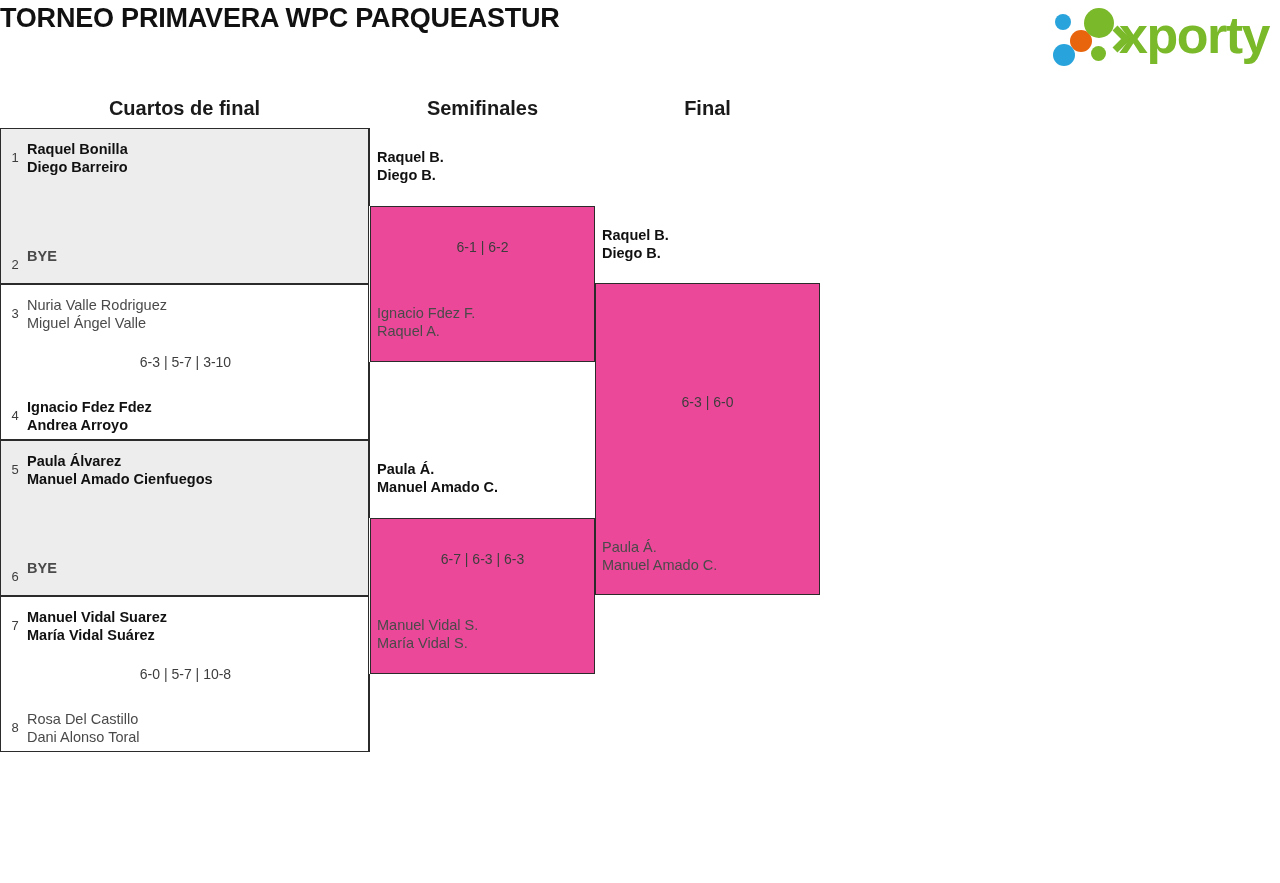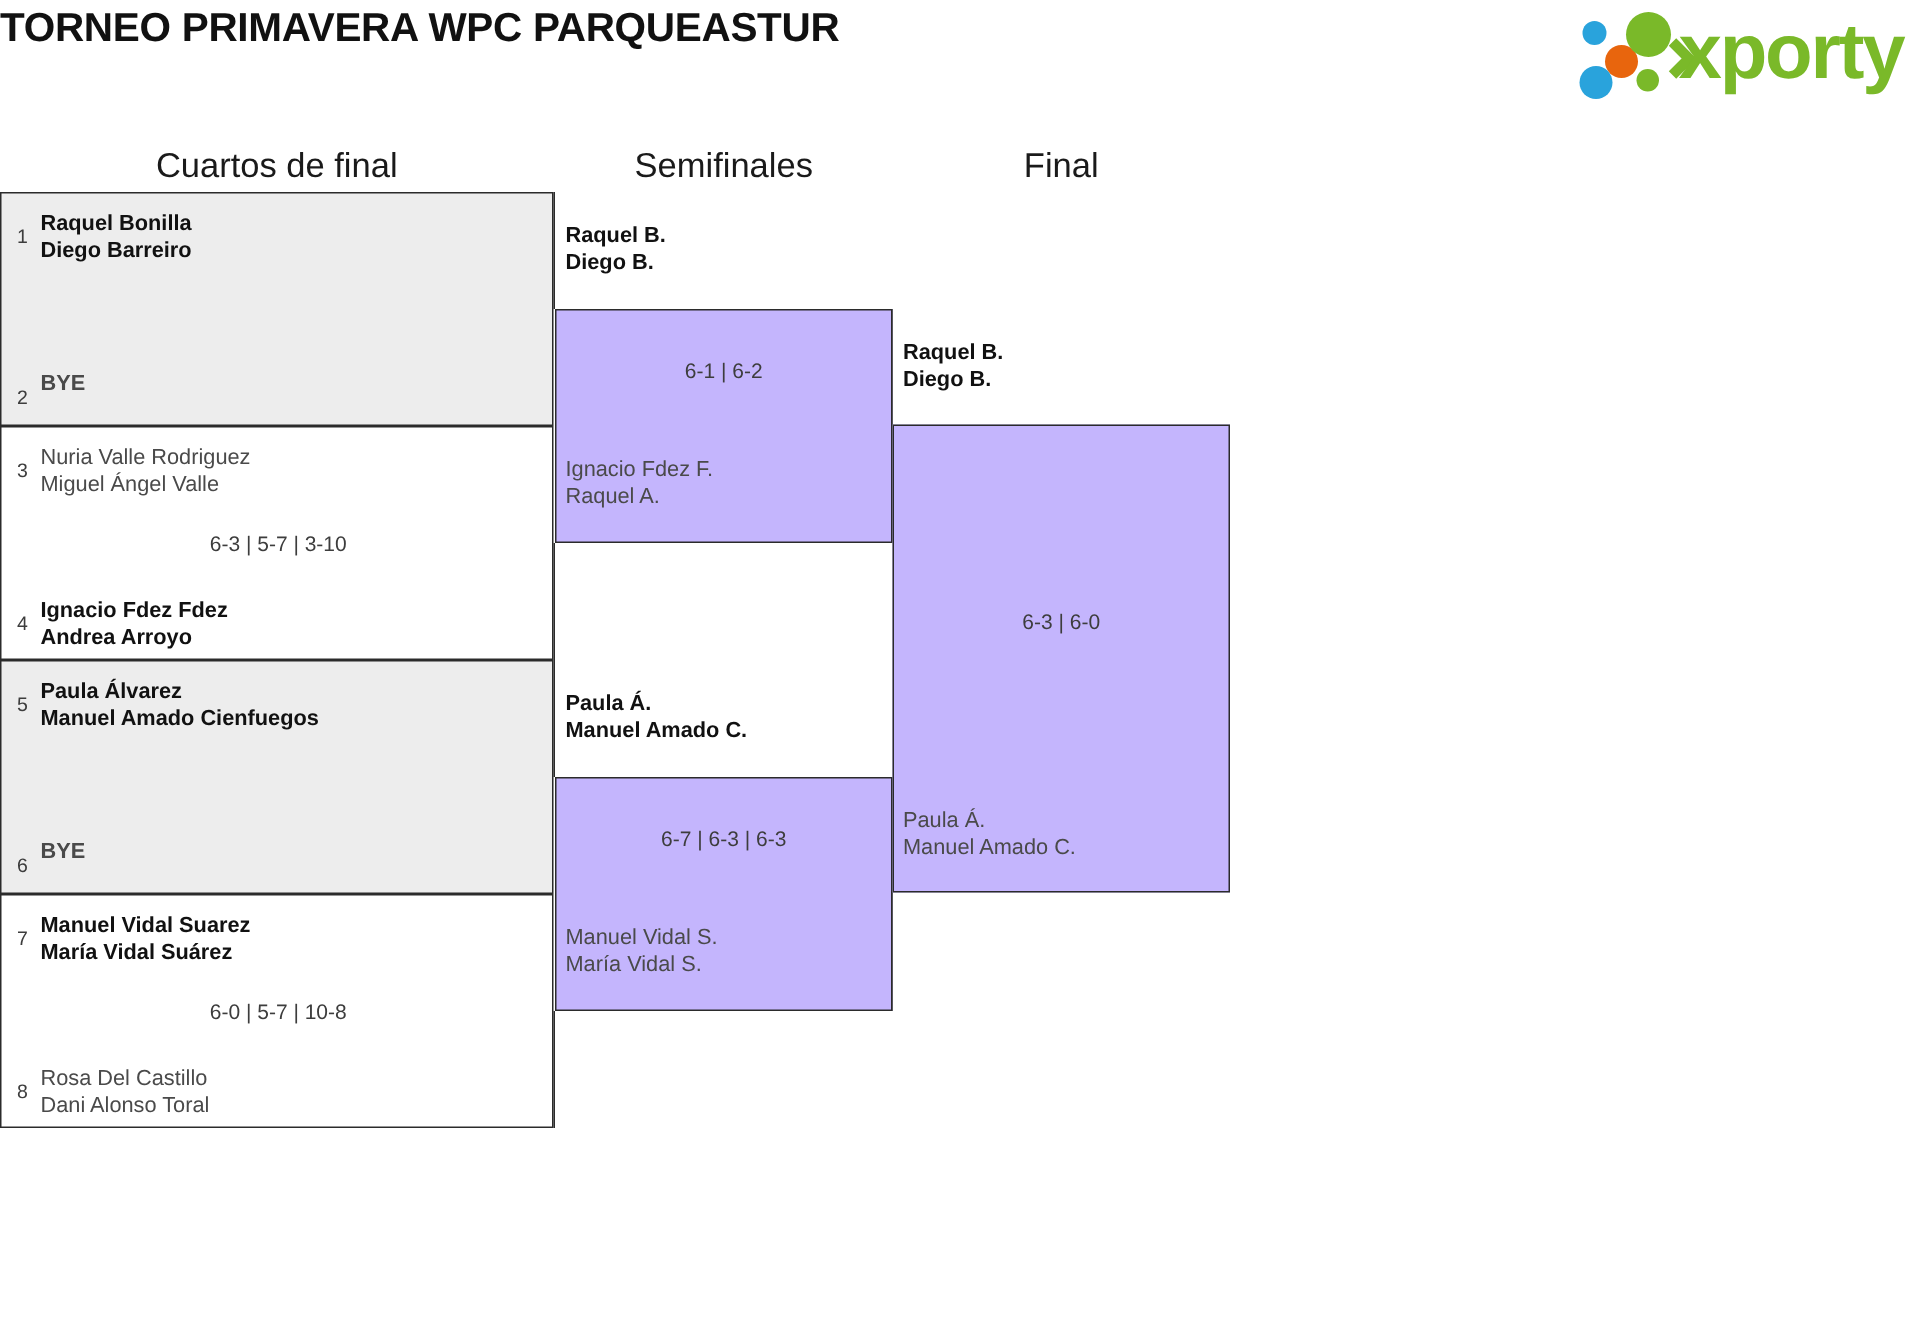--- a/index.html
+++ b/index.html
@@ -37,21 +37,21 @@
   .dot.d5 { left: 38px; top: 38px; width: 15px; height: 15px; background: #7ab929; }
   .logo-word {
     position: absolute; left: 66px; top: -2px;
     font-size: 52px; font-weight: 700; color: #7ab929;
     letter-spacing: -1.5px; line-height: 62px;
   }
   .logo-chevron { position: absolute; left: 58px; top: 16px; }
 
   
   .round-head {
-    position: absolute; font-size: 23px; font-weight: 400;
+    position: absolute; font-size: 20px; font-weight: 700;
     color: #1a1a1a; text-align: center; white-space: nowrap; top: 97px;
   }
   #rh0 { left: 0px;   width: 369px; }
   #rh1 { left: 370px; width: 225px; }
   #rh2 { left: 595px; width: 225px; }
 
   
   .bracket { position: absolute; left: 0; top: 0; width: 1280px; height: 883px; }
 
   
@@ -74,21 +74,21 @@
   .winner .nm { font-weight: 700; color: #111111; }
   .loser  .nm { font-weight: 400; color: #4a4a4a; }
   .bye .nm { font-weight: 700; color: #4a4a4a; }
 
   .qf-score {
     position: absolute; left: 0; width: 369px; text-align: center;
     font-size: 14px; color: #3d3d3d; line-height: 18px; white-space: nowrap;
   }
 
   
-  .rbox { position: absolute; border: 1px solid #2b2b2b; background: #c4b5fd; }
+  .rbox { position: absolute; border: 1px solid #2b2b2b; background: #ec4899; }
   .rbox-score {
     position: absolute; left: 0; width: 100%; text-align: center;
     font-size: 14px; color: #3d3d3d; line-height: 18px; white-space: nowrap;
   }
   .rteam { position: absolute; }
   .rteam .nm { font-size: 14.5px; line-height: 18px; white-space: nowrap; }
 
   
   .stub { position: absolute; background: #2b2b2b; }
 </style>
@@ -218,21 +218,21 @@
       <span class="nm">Manuel Vidal S.</span><br>
       <span class="nm">María Vidal S.</span>
     </div>
 
     <div class="rteam winner" style="left:602px;top:226px;">
       <span class="nm">Raquel B.</span><br>
       <span class="nm">Diego B.</span>
     </div>
 
     <div class="rbox" style="left:595px;top:283px;width:225px;height:312px;">
-      <div class="rbox-score" style="top:109px;margin-top:12px;">6-3 | 6-0</div>
+      <div class="rbox-score" style="top:109px;">6-3 | 6-0</div>
     </div>
 
     <div class="rteam loser" style="left:602px;top:538px;">
       <span class="nm">Paula Á.</span><br>
       <span class="nm">Manuel Amado C.</span>
     </div>
 
     <div class="stub" style="left:369px;top:128px;width:1px;height:78px;"></div>
     <div class="stub" style="left:369px;top:362px;width:1px;height:78px;"></div>
     <div class="stub" style="left:369px;top:440px;width:1px;height:78px;"></div>

